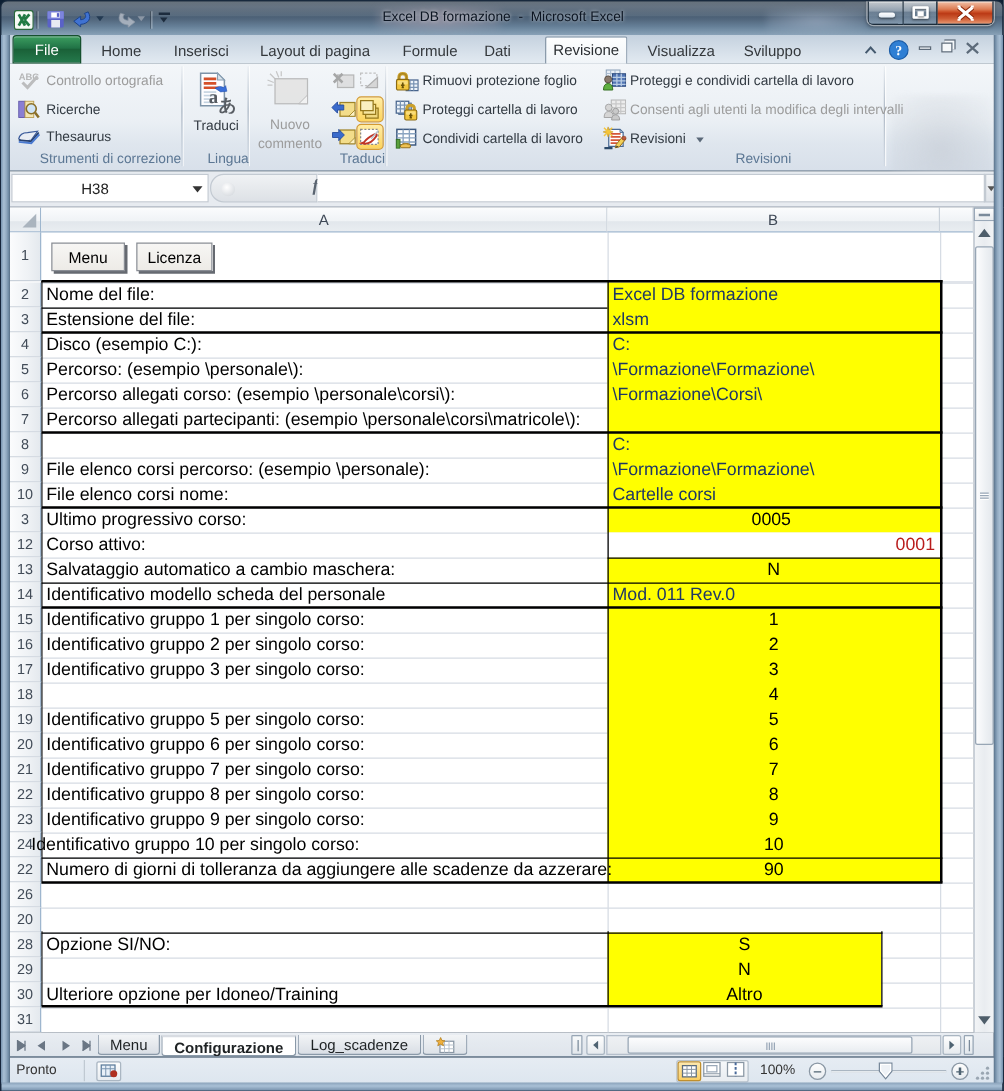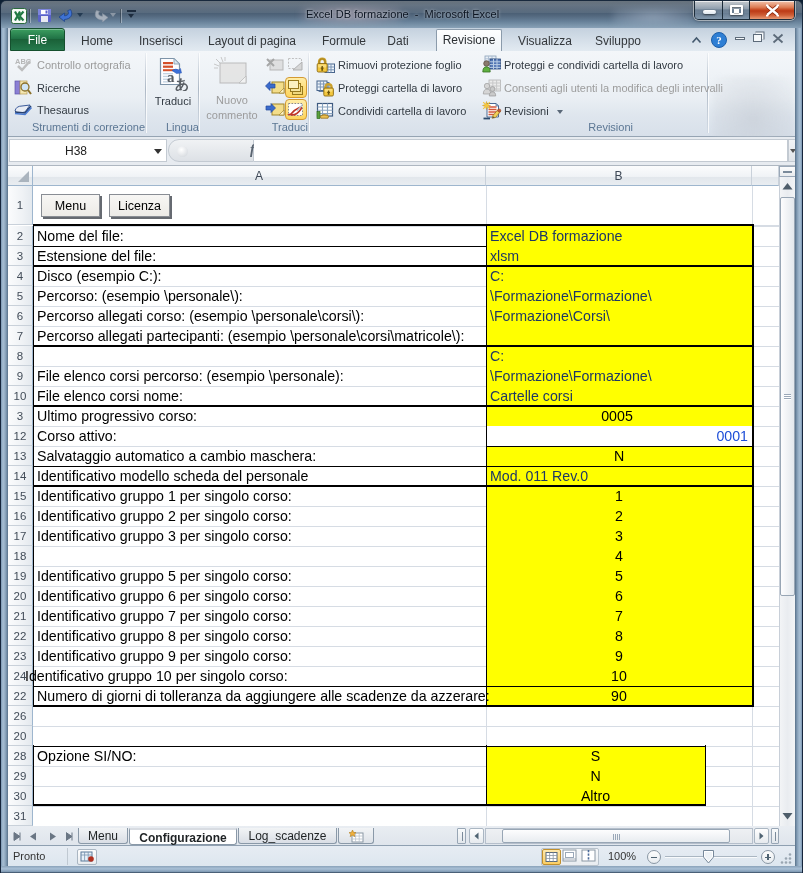--- a/index.html
+++ b/index.html
@@ -408,31 +408,32 @@
  <div class="abs cell-label" style="left:29px;top:340px">Identificativo gruppo 2 per singolo corso:</div>
  <div class="abs cell-label" style="left:29px;top:360px">Identificativo gruppo 3 per singolo corso:</div>
  <div class="abs cell-label" style="left:29px;top:400px">Identificativo gruppo 5 per singolo corso:</div>
  <div class="abs cell-label" style="left:29px;top:420px">Identificativo gruppo 6 per singolo corso:</div>
  <div class="abs cell-label" style="left:29px;top:440px">Identificativo gruppo 7 per singolo corso:</div>
  <div class="abs cell-label" style="left:29px;top:460px">Identificativo gruppo 8 per singolo corso:</div>
  <div class="abs cell-label" style="left:29px;top:480px">Identificativo gruppo 9 per singolo corso:</div>
  <div class="abs cell-label" style="left:17px;top:500px">Identificativo gruppo 10 per singolo corso:</div>
  <div class="abs cell-label" style="left:29px;top:520px">Numero di giorni di tolleranza da aggiungere alle scadenze da azzerare:</div>
  <div class="abs cell-label" style="left:29px;top:580px">Opzione SI/NO:</div>
+ <div class="abs cell-label" style="left:29px;top:620px">Ulteriore opzione per Idoneo/Training</div>
  <div class="abs cell-b" style="left:482px;top:60px">Excel DB formazione</div>
  <div class="abs cell-b" style="left:482px;top:80px">xlsm</div>
  <div class="abs cell-b" style="left:482px;top:100px">C:</div>
  <div class="abs cell-b" style="left:482px;top:120px">\Formazione\Formazione\</div>
  <div class="abs cell-b" style="left:482px;top:140px">\Formazione\Corsi\</div>
  <div class="abs cell-b" style="left:482px;top:180px">C:</div>
  <div class="abs cell-b" style="left:482px;top:200px">\Formazione\Formazione\</div>
  <div class="abs cell-b" style="left:482px;top:220px">Cartelle corsi</div>
  <div class="abs cell-b" style="left:482px;top:300px">Mod. 011 Rev.0</div>
  <div class="abs cell-b" style="left:478px;top:240px;width:262px;text-align:center;color:#000">0005</div>
- <div class="abs cell-b" style="left:478px;top:260px;width:262px;text-align:right;color:#1d4ed8">0001</div>
+ <div class="abs cell-b" style="left:478px;top:260px;width:262px;text-align:right;color:#b91c1c">0001</div>
  <div class="abs cell-b" style="left:478px;top:280px;width:266px;text-align:center;color:#000">N</div>
  <div class="abs cell-b" style="left:478px;top:320px;width:266px;text-align:center;color:#000">1</div>
  <div class="abs cell-b" style="left:478px;top:340px;width:266px;text-align:center;color:#000">2</div>
  <div class="abs cell-b" style="left:478px;top:360px;width:266px;text-align:center;color:#000">3</div>
  <div class="abs cell-b" style="left:478px;top:380px;width:266px;text-align:center;color:#000">4</div>
  <div class="abs cell-b" style="left:478px;top:400px;width:266px;text-align:center;color:#000">5</div>
  <div class="abs cell-b" style="left:478px;top:420px;width:266px;text-align:center;color:#000">6</div>
  <div class="abs cell-b" style="left:478px;top:440px;width:266px;text-align:center;color:#000">7</div>
  <div class="abs cell-b" style="left:478px;top:460px;width:266px;text-align:center;color:#000">8</div>
  <div class="abs cell-b" style="left:478px;top:480px;width:266px;text-align:center;color:#000">9</div>

